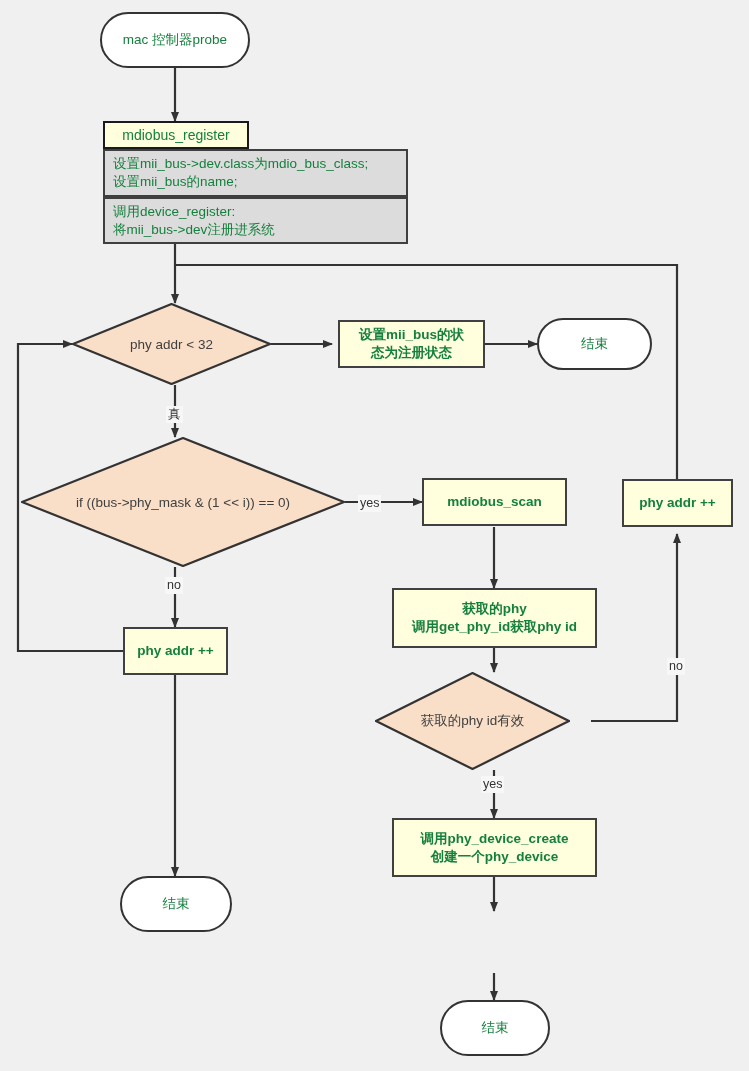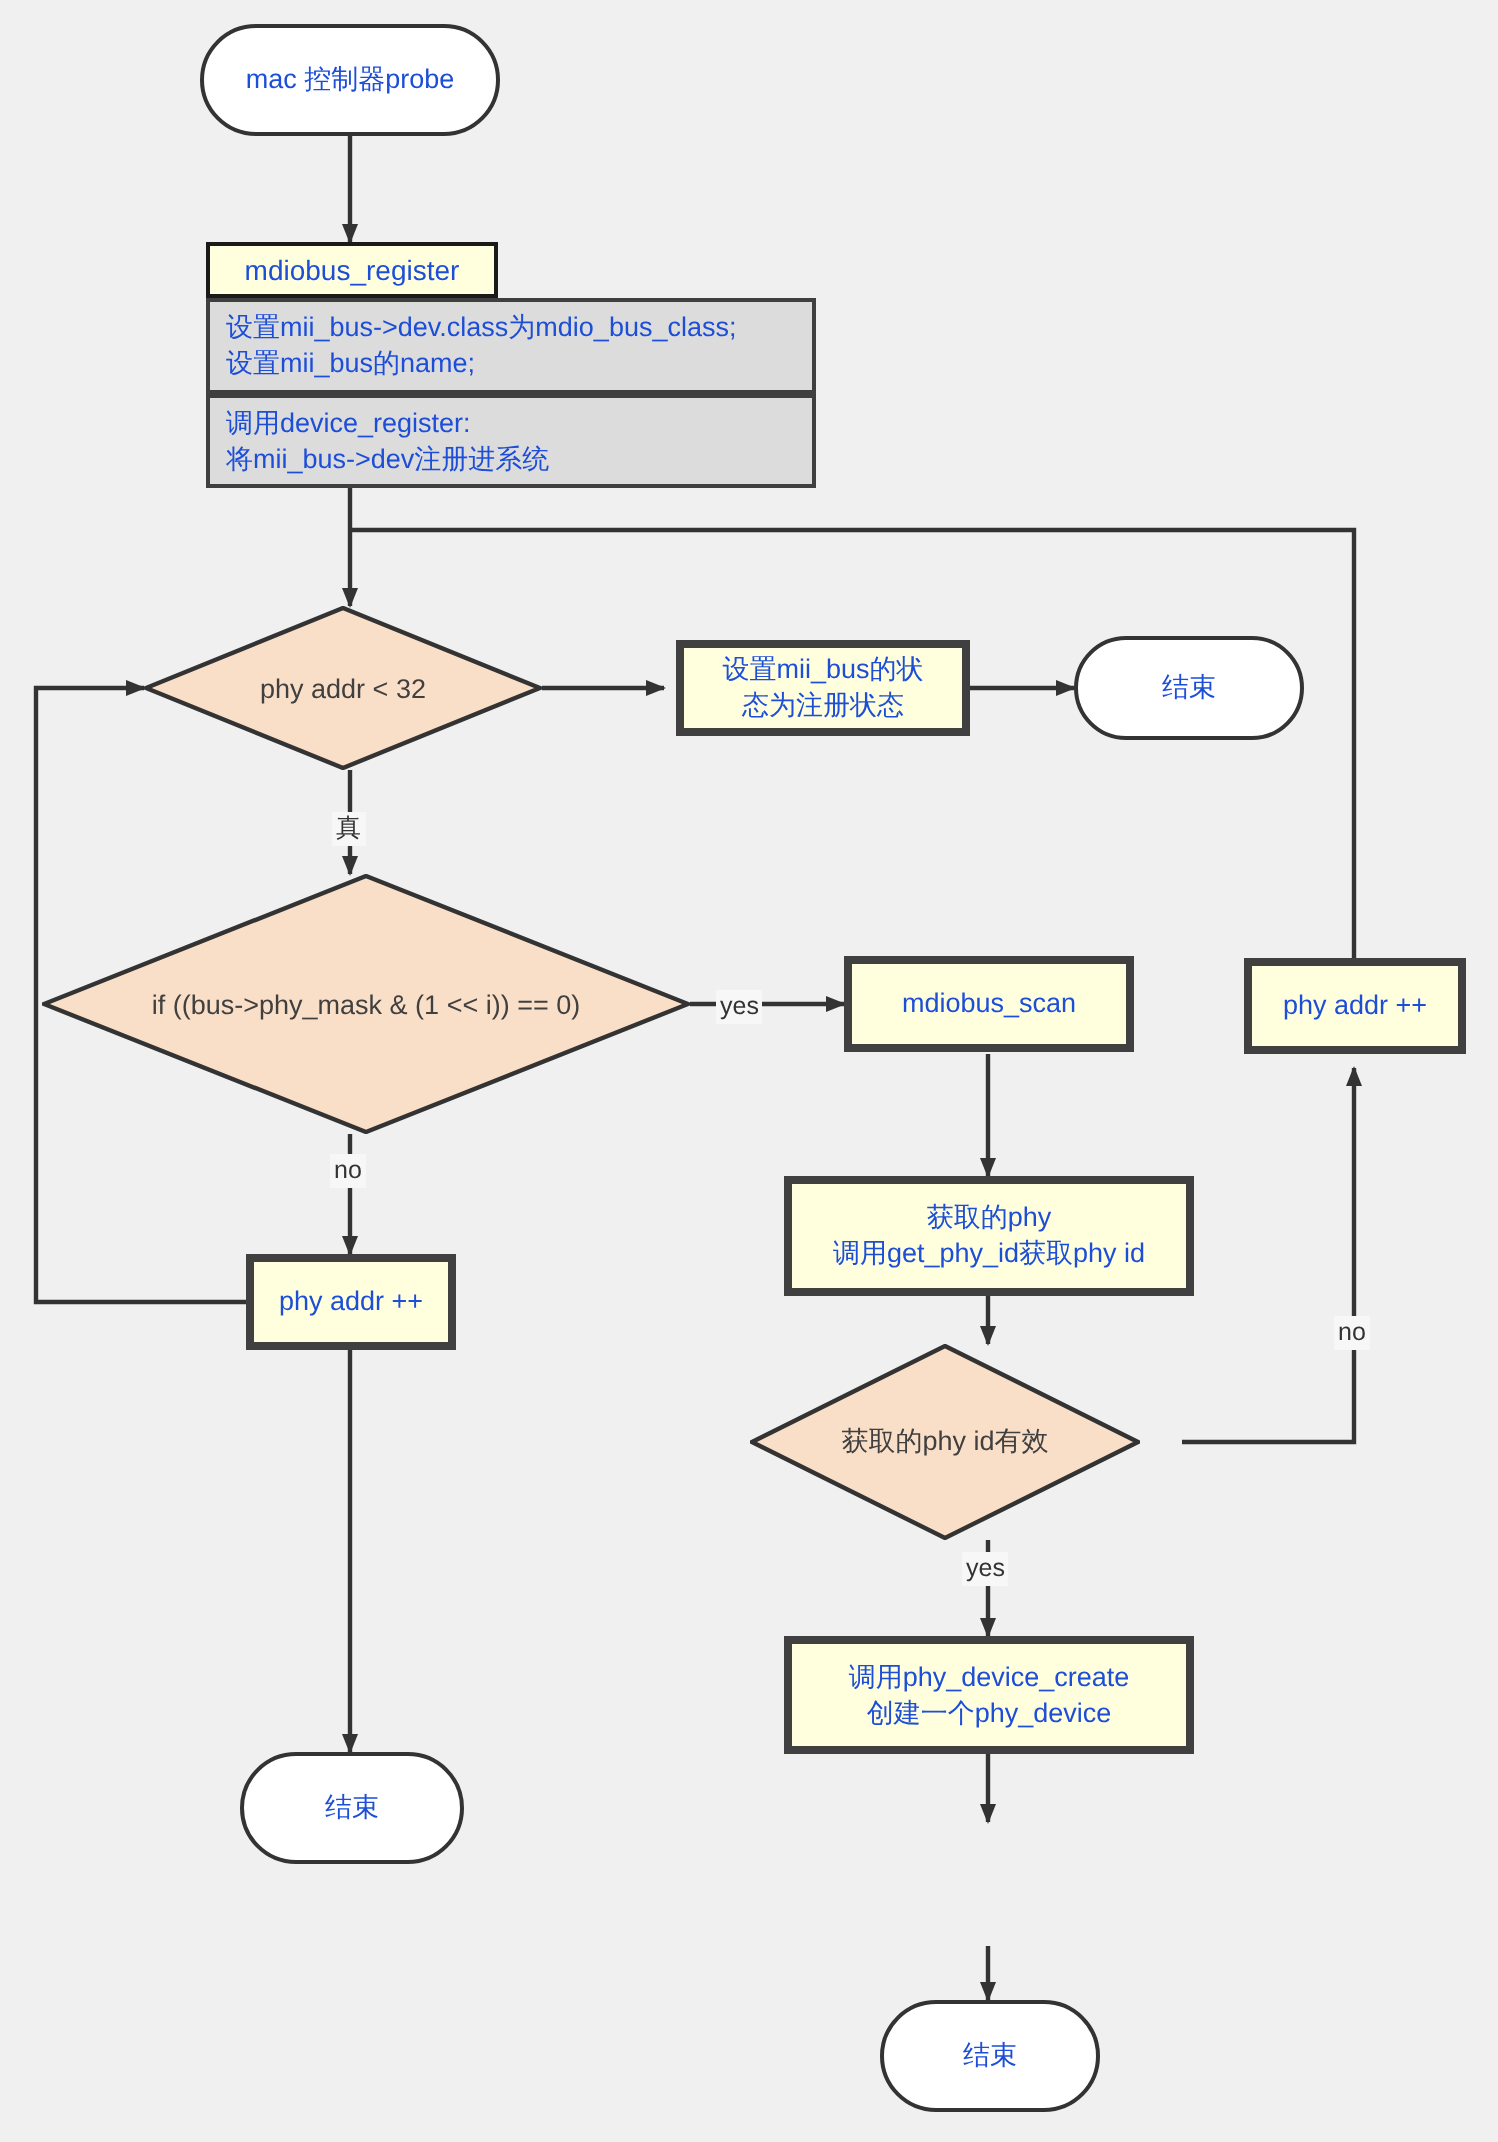--- a/index.html
+++ b/index.html
@@ -25,33 +25,34 @@
     height: 1071px;
     pointer-events: none;
   }
   .node {
     position: absolute;
     box-sizing: border-box;
     display: flex;
     align-items: center;
     justify-content: center;
     text-align: center;
-    color: #1d4ed8;
+    color: #15803d;
     font-size: 13.5px;
     line-height: 1.32;
     white-space: pre-line;
   }
   .n-start {
     background: #ffffff;
     border: 2px solid #333333;
     border-radius: 28px;
   }
   .n-proc {
     background: #ffffde;
-    border: 4px solid #404040;
+    border: 2px solid #404040;
+    font-weight: bold;
   }
   .n-sub-header {
     background: #ffffde;
     border: 2px solid #1a1a1a;
   }
   .n-gray {
     background: #dcdcdc;
     border: 2px solid #3f3f3f;
     justify-content: flex-start;
     text-align: left;

